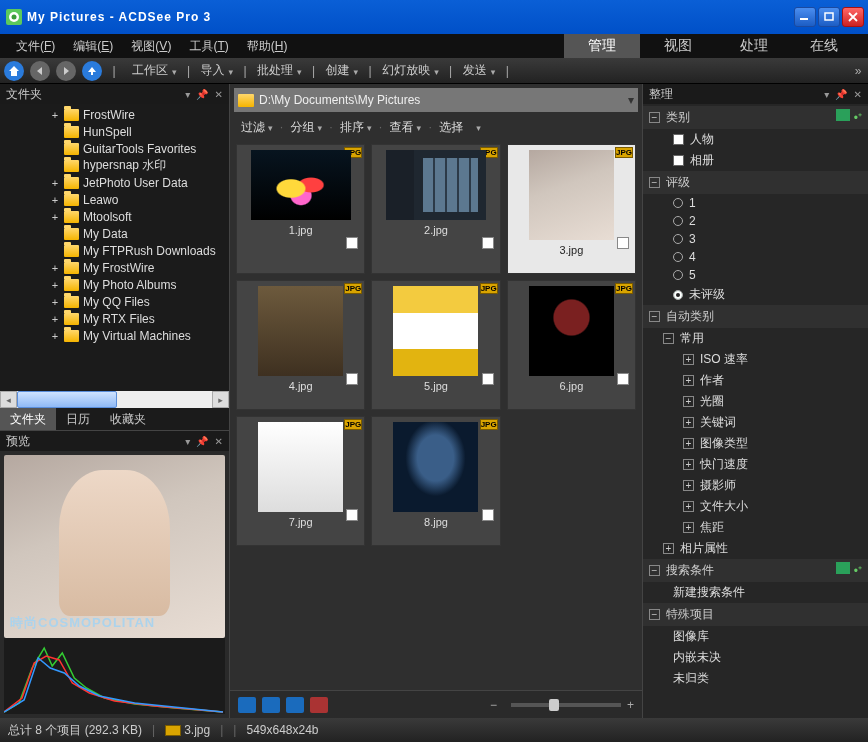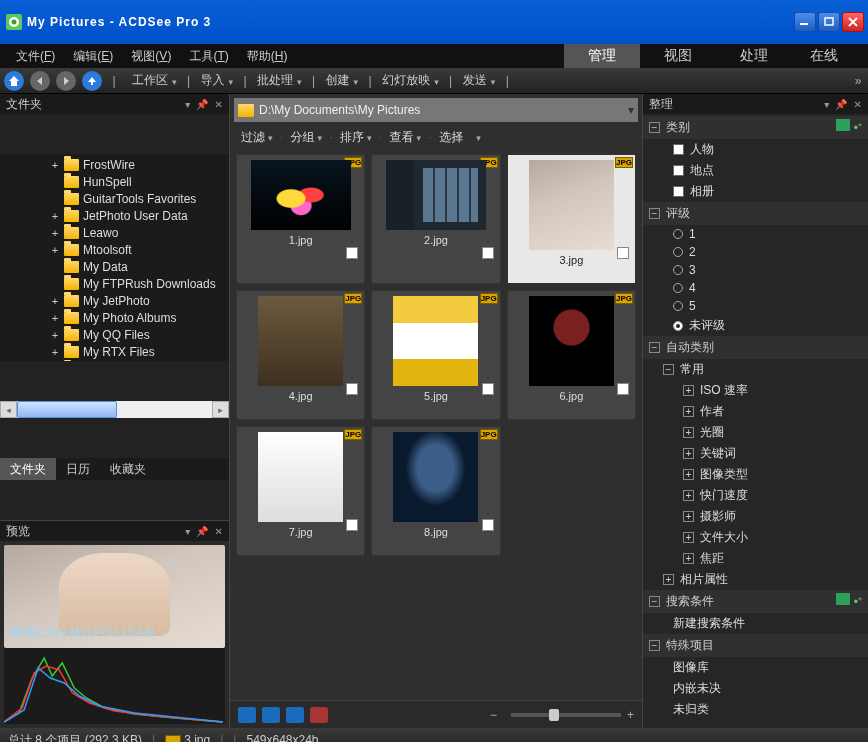--- a/index.html
+++ b/index.html
@@ -1,17 +1,17 @@
 <!DOCTYPE html>
 <html><head>
 <meta charset="utf-8">
 <style>
 * { margin:0; padding:0; box-sizing:border-box; font-family:"SimSun","Microsoft YaHei",sans-serif; font-size:12px; }
 body { background:#000; overflow:hidden; width:868px; height:742px; }
-.titlebar { height:44px; background:linear-gradient(#0a5fd6,#0050c8); display:flex; align-items:center; padding:0 4px 0 6px; color:#fff; font-weight:bold; }
+.titlebar { height:34px; background:linear-gradient(#0a5fd6,#0050c8); display:flex; align-items:center; padding:0 4px 0 6px; color:#fff; font-weight:bold; }
 .titlebar .icon { width:16px; height:16px; background:#5cc95c; border-radius:2px; margin-right:5px; display:flex; align-items:center; justify-content:center; }
 .titlebar .icon svg{width:12px;height:12px;}
 .title-text { flex:1; letter-spacing:1px; }
 .winbtns { display:flex; gap:2px; }
 .winbtn { width:22px; height:20px; background:linear-gradient(#4b8ef0,#1c5dc4); border:1px solid #1b4aa0; border-radius:3px; display:flex; align-items:center; justify-content:center; color:#fff; cursor:pointer; }
 .winbtn.close { background:linear-gradient(#f66,#c22); border-color:#a11; }
 .menubar { height:24px; background:#111; display:flex; align-items:center; color:#ccc; }
 .menu-left { display:flex; gap:2px; padding-left:8px; }
 .menu-item { padding:4px 8px; cursor:pointer; }
 .menu-item span.uline{ text-decoration:underline; }
@@ -23,21 +23,21 @@
 .tbico { width:20px; height:20px; border-radius:10px; display:flex; align-items:center; justify-content:center; cursor:pointer; }
 .tbgrp { display:flex; align-items:center; color:#ccc; padding:0 6px; cursor:pointer; }
 .tbgrp .dd::after{content:"▾"; margin-left:4px; font-size:9px; color:#aaa;}
 .toolbar .spacer{flex:1}
 .chev{width:12px;color:#aaa;text-align:center}
 .main { display:flex; height:634px; }
 .panel { background:#222; display:flex; flex-direction:column; }
 .panel-hdr { height:20px; background:#1a1a1a; color:#ccc; display:flex; align-items:center; padding:0 6px; gap:6px; }
 .panel-hdr .ttl{flex:1}
 .panel-hdr .ctl{cursor:pointer; color:#999; font-size:10px;}
-.left { width:230px; border-right:1px solid #444;gap:40px; }
+.left { width:230px; border-right:1px solid #444; }
 .tree { flex:1; overflow:hidden; background:#1b1b1b; position:relative; }
 .tree-inner{ padding:2px 0; height:256px; overflow:hidden;}
 .tree-row { display:flex; align-items:center; height:17px; color:#ddd; padding-left:50px; cursor:pointer; gap:4px;}
 .tree-row .exp{width:10px;text-align:center;color:#ccc;font-size:11px;}
 .folder-ico{width:15px;height:12px;background:linear-gradient(#ffd76b,#f5b400);border-radius:1px;position:relative;}
 .folder-ico::before{content:"";position:absolute;top:-3px;left:0;width:7px;height:3px;background:#ffd76b;border-radius:1px 1px 0 0;}
 .hscroll{height:17px;background:#e8e8e8;display:flex;align-items:center;}
 .hscroll .btn{width:17px;height:17px;background:#ddd;border:1px solid #aaa;display:flex;align-items:center;justify-content:center;color:#666;font-size:9px;}
 .hscroll .track{flex:1;height:17px;background:#eee;position:relative}
 .hscroll .thumb{position:absolute;left:0;width:100px;top:0;bottom:0;background:linear-gradient(#cfe3ff,#8fb9f5);border:1px solid #5a8edb;border-radius:2px;}
@@ -226,20 +226,25 @@
             <span class="exp"></span>
             <span class="folder-ico"></span>
             <span>HunSpell</span>
           </div>
           <div class="tree-row">
             <span class="exp"></span>
             <span class="folder-ico"></span>
             <span>GuitarTools Favorites</span>
           </div>
           <div class="tree-row">
+            <span class="exp"></span>
+            <span class="folder-ico"></span>
+            <span>hypersnap 水印</span>
+          </div>
+          <div class="tree-row">
             <span class="exp">+</span>
             <span class="folder-ico"></span>
             <span>JetPhoto User Data</span>
           </div>
           <div class="tree-row">
             <span class="exp">+</span>
             <span class="folder-ico"></span>
             <span>Leawo</span>
           </div>
           <div class="tree-row">
@@ -253,21 +258,21 @@
             <span>My Data</span>
           </div>
           <div class="tree-row">
             <span class="exp"></span>
             <span class="folder-ico"></span>
             <span>My FTPRush Downloads</span>
           </div>
           <div class="tree-row">
             <span class="exp">+</span>
             <span class="folder-ico"></span>
-            <span>My JetPhoto</span>
+            <span>My FrostWire</span>
           </div>
           <div class="tree-row">
             <span class="exp">+</span>
             <span class="folder-ico"></span>
             <span>My Photo Albums</span>
           </div>
           <div class="tree-row">
             <span class="exp">+</span>
             <span class="folder-ico"></span>
             <span>My QQ Files</span>
@@ -417,24 +422,20 @@
             <span style="width:14px;height:12px;background:#2aa05a;display:inline-block"></span>
             <span style="color:#6c6">•⁺</span>
           </span>
         </div>
         <div class="sec-item">
           <span class="chk"></span>
           <span>人物</span>
         </div>
         <div class="sec-item">
           <span class="chk"></span>
-          <span>地点</span>
-        </div>
-        <div class="sec-item">
-          <span class="chk"></span>
           <span>相册</span>
         </div>
         <div class="sec-hdr">
           <span class="m">−</span>
           <span>评级</span>
         </div>
         <div class="rate-row">
           <span class="radio"></span>
           <span>1</span>
         </div>

